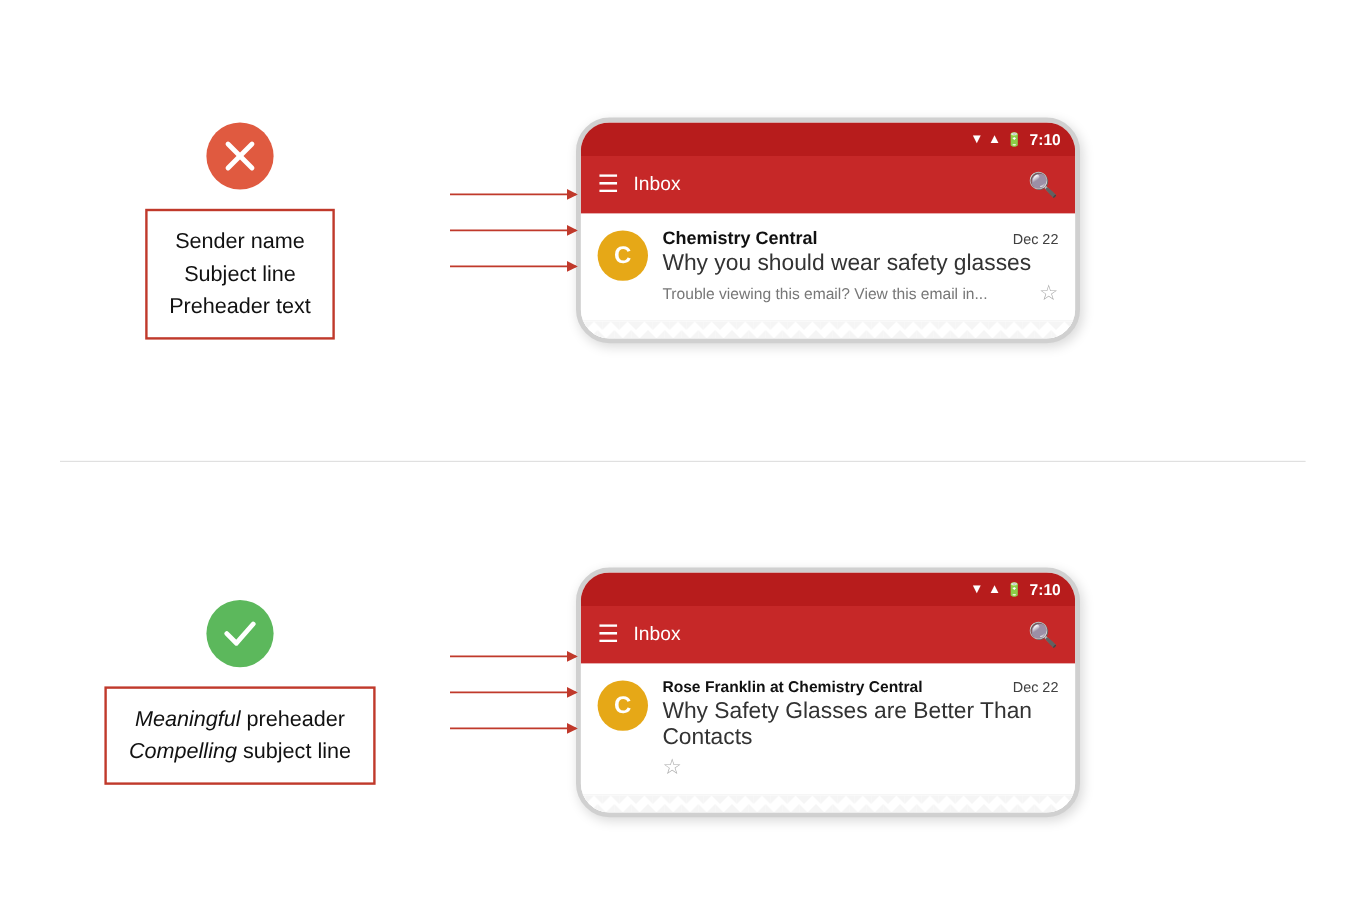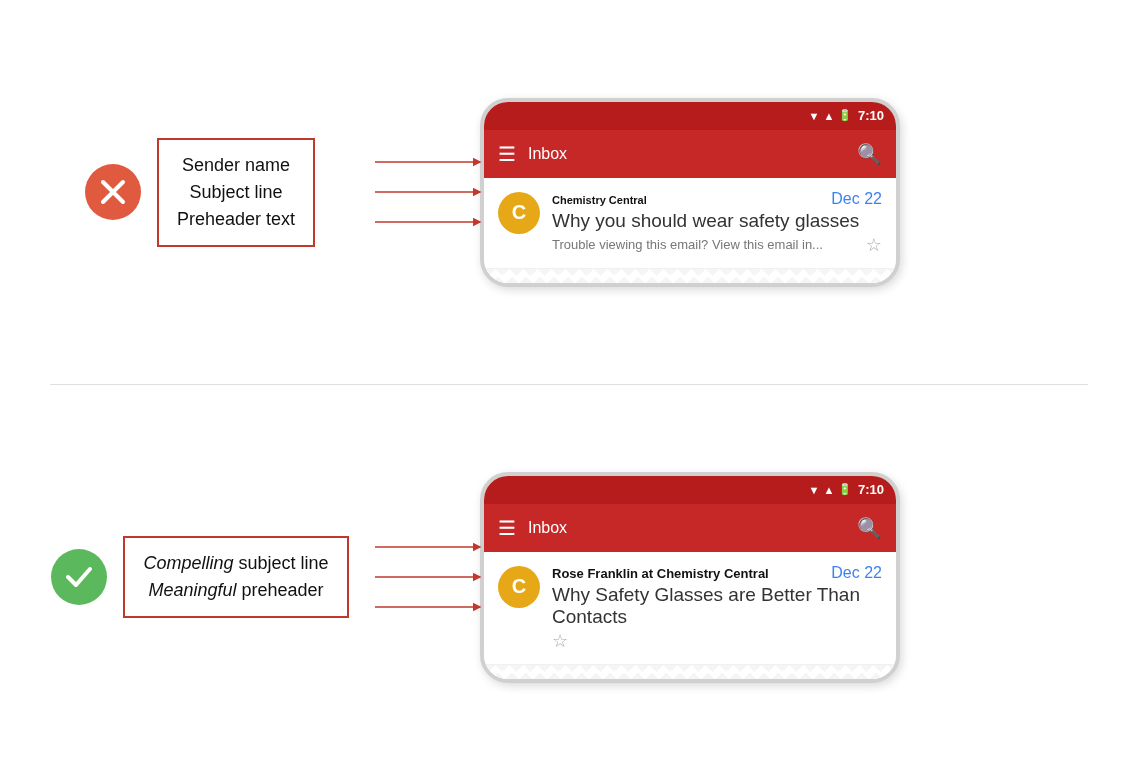--- a/index.html
+++ b/index.html
@@ -137,27 +137,27 @@
     .email-content {
       flex: 1;
     }
     .email-header-row {
       display: flex;
       justify-content: space-between;
       align-items: baseline;
       margin-bottom: 2px;
     }
     .sender-name {
-      font-size: 11px;
+      font-size: 15px;
       font-weight: bold;
       color: #111;
     }
     .email-date {
-      font-size: 16px;
-      color: #3b82f6;
+      font-size: 12px;
+      color: #404040;
     }
     .subject-line {
       font-size: 19px;
       color: #333;
       margin-bottom: 2px;
     }
     .preheader-row {
       display: flex;
       align-items: center;
       justify-content: space-between;
@@ -220,23 +220,24 @@
       align-items: center;
       justify-content: center;
       position: relative;
       flex: 1;
     }
 
     .left-panel {
       width: 340px;
       display: flex;
       align-items: center;
-      justify-content: center;
+      justify-content: flex-end;
       gap: 16px;
       flex-shrink: 0;
+      flex-direction: column;
     }
 
     .right-panel {
       flex: 1;
       display: flex;
       align-items: center;
       justify-content: flex-start;
       padding-left: 0;
     }
   </style>
@@ -317,22 +318,22 @@
 
   <div class="bottom-section-wrapper">
 
     <div class="left-panel">
       <div class="circle-icon good">
         <svg viewBox="0 0 32 32" fill="white">
           <polyline points="5,16 13,24 27,8" stroke="white" stroke-width="4" fill="none" stroke-linecap="round" stroke-linejoin="round"></polyline>
         </svg>
       </div>
       <div class="annotation-box">
+        <p><em>Meaningful</em> preheader</p>
         <p><em>Compelling</em> subject line</p>
-        <p><em>Meaningful</em> preheader</p>
       </div>
     </div>
 
     <svg class="arrow-svg" width="120" height="120" style="left:340px; top:50%; transform:translateY(-50%);">
       <defs>
         <marker id="arrowhead2" markerWidth="6" markerHeight="6" refX="5" refY="3" orient="auto">
           <polygon points="0 0, 6 3, 0 6" fill="#c0392b"></polygon>
         </marker>
       </defs>
       <line x1="5" y1="30" x2="110" y2="30" stroke="#c0392b" stroke-width="1.5" marker-end="url(#arrowhead2)"></line>

